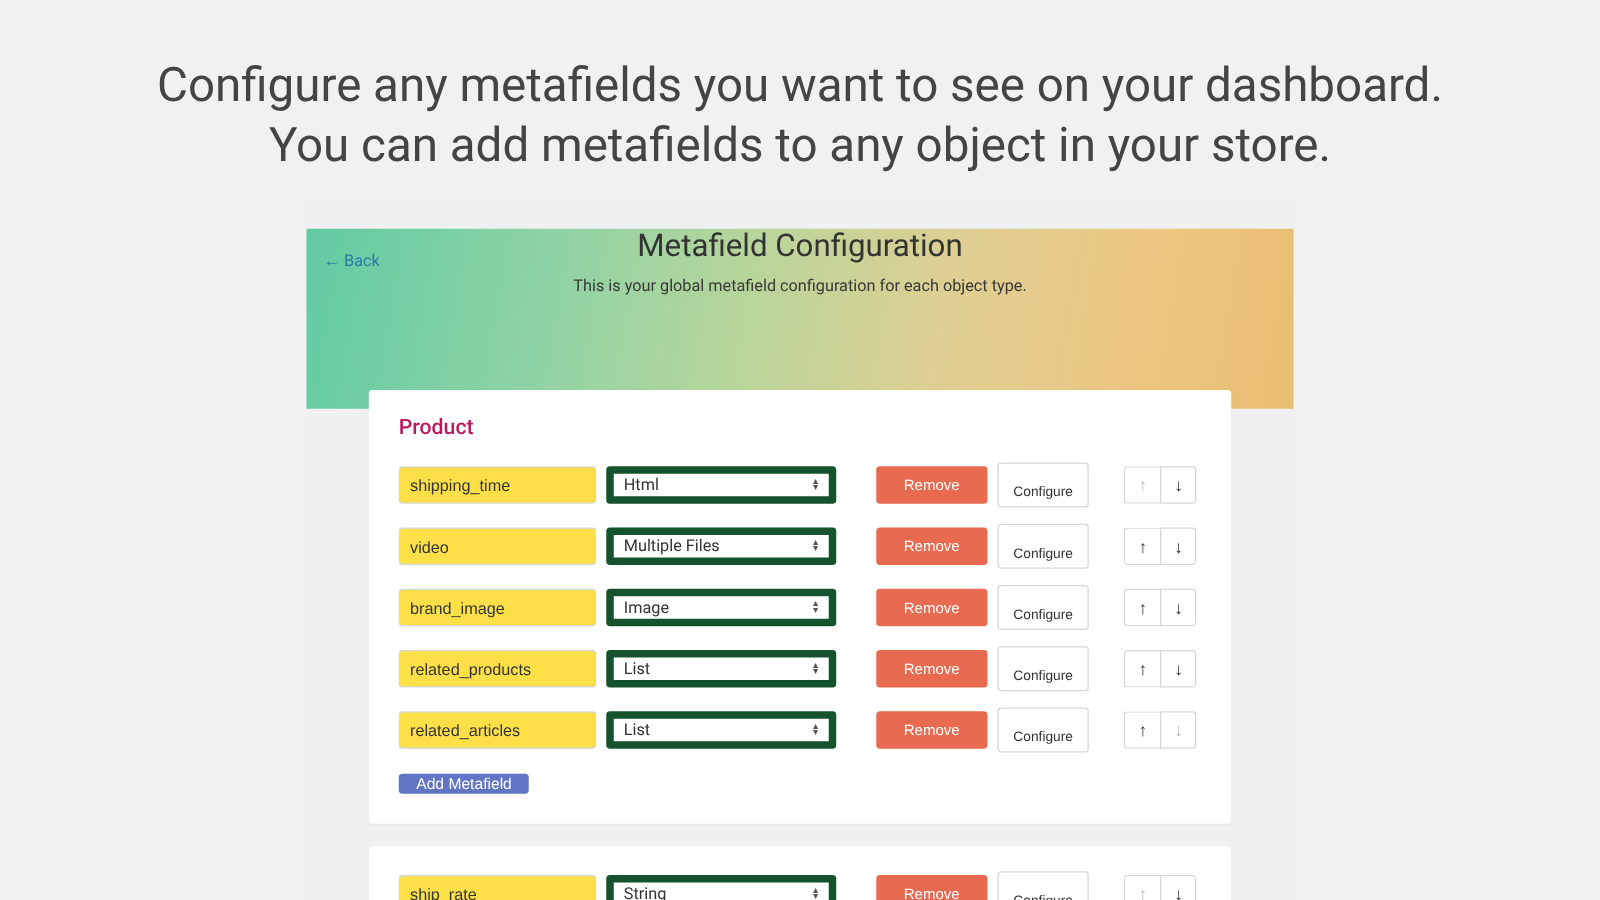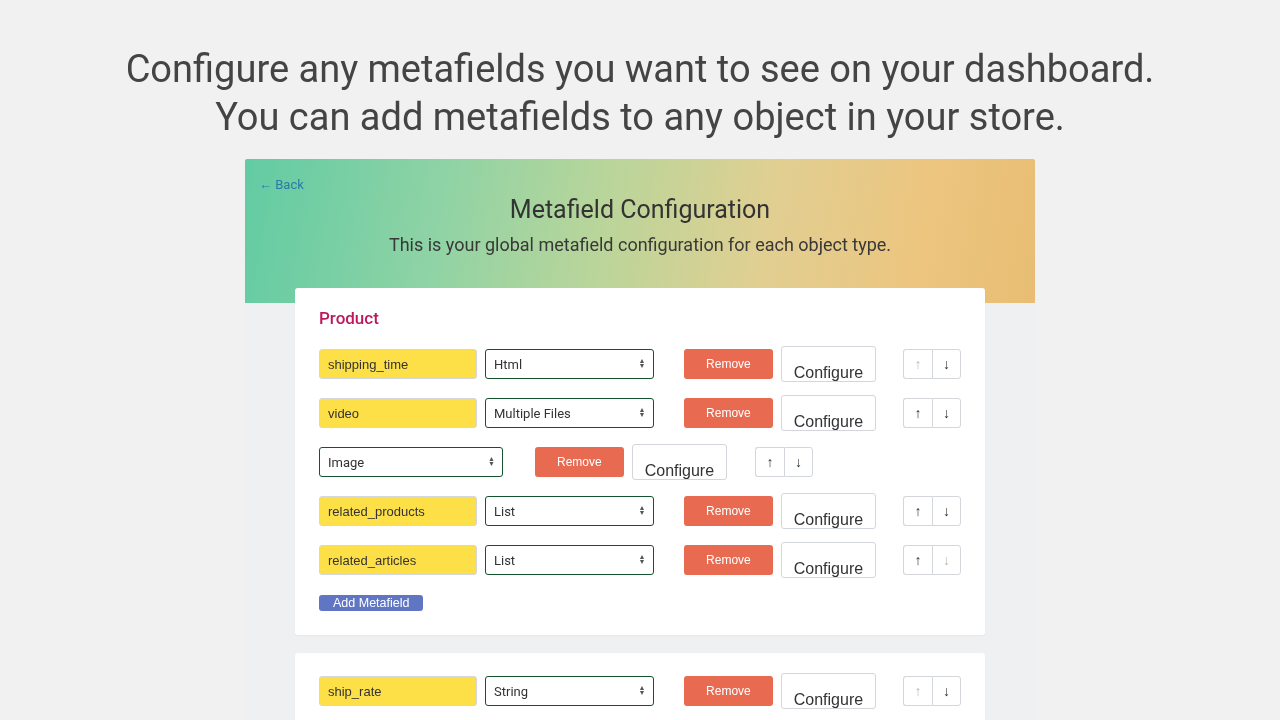--- a/index.html
+++ b/index.html
@@ -24,40 +24,40 @@
     margin: 0 auto;
     background: #eef0f2;
     position: relative;
     border-radius: 2px;
     overflow: hidden;
   }
   .app-header {
     height: 144px;
     background: linear-gradient(100deg, #62cba3 0%, #8fd3a5 25%, #b9d59a 45%, #e0cf92 65%, #edc57f 85%, #e8bd73 100%);
     position: relative;
-    padding-top: 12px;
+    padding-top: 0;
   }
   .back-link {
     position: absolute;
     top: 18px;
     left: 14px;
     color: #2a7aa6;
     font-size: 13px;
     text-decoration: none;
   }
   .app-title {
     text-align: center;
     font-size: 25px;
     font-weight: 400;
     color: #333;
     margin-top: 24px;
   }
   .app-subtitle {
     text-align: center;
-    font-size: 18px;
+    font-size: 13px;
     color: #383838;
     margin-top: 10px;
   }
   .cards {
     position: relative;
     margin-top: -15px;
     padding: 0 50px 20px 50px;
   }
   .card {
     background: #fff;
@@ -84,21 +84,21 @@
     border: 1px solid #d3d7db;
     border-radius: 3px;
     padding: 0 8px;
     font-size: 13px;
     color: #333;
     background: #fde047;
   }
   .type-select {
     width: 184px;
     height: 30px;
-    border: 1px solid #14532d;
+    border: 6px solid #14532d;
     border-radius: 3px;
     background: #fff;
     position: relative;
     display: flex;
     align-items: center;
     padding: 0 8px;
     font-size: 13px;
     color: #333;
     cursor: pointer;
   }
@@ -124,21 +124,21 @@
     font-size: 12px;
     cursor: pointer;
   }
   .configure-btn {
     height: 15px;
     padding: 17px 12px;
     background: #fff;
     color: #333;
     border: 1px solid #d3d7db;
     border-radius: 3px;
-    font-size: 16px;
+    font-size: 11px;
     cursor: pointer;
   }
   .gap2 { width: 12px; }
   .arrow-group {
     display: flex;
   }
   .arrow-btn {
     width: 29px;
     height: 30px;
     background: #fff;
@@ -210,20 +210,21 @@
           </div>
           <div class="gap"></div>
           <button class="remove-btn">Remove</button>
           <button class="configure-btn">Configure</button>
           <div class="gap2"></div>
           <div class="arrow-group">
             <button class="arrow-btn">↑</button>
             <button class="arrow-btn">↓</button>
           </div>
         </div><div class="row">
+          <input class="name-input" value="brand_image" style="">
           <div class="type-select">
             <span>Image</span>
             <span class="select-arrows">
               <span>▲</span>
               <span>▼</span>
             </span>
           </div>
           <div class="gap"></div>
           <button class="remove-btn">Remove</button>
           <button class="configure-btn">Configure</button>

